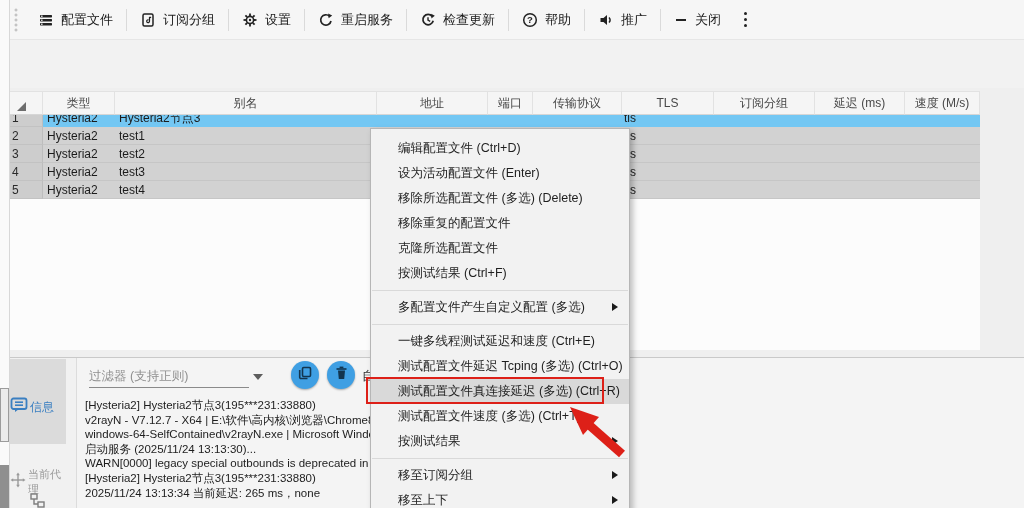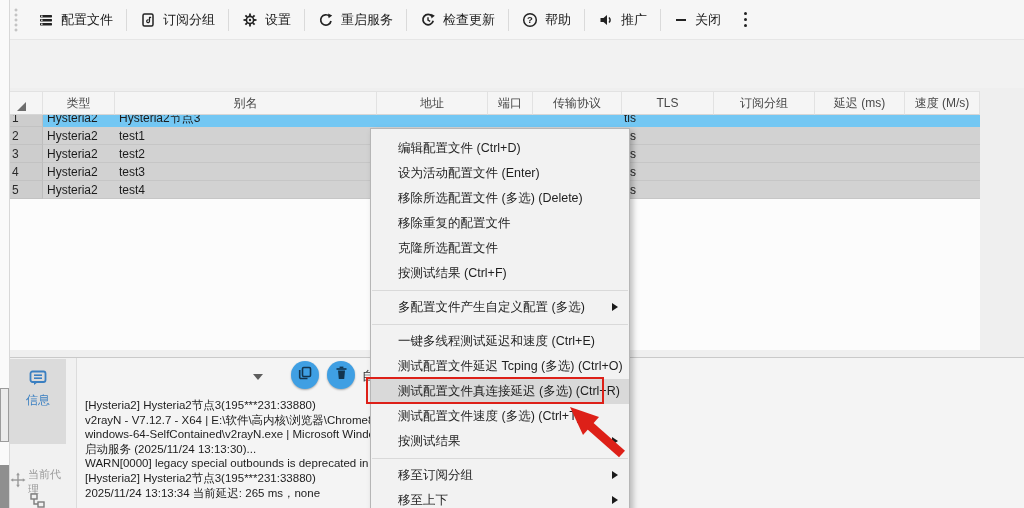--- a/index.html
+++ b/index.html
@@ -56,21 +56,21 @@
   .cell{ display:flex; align-items:center; padding-left:4px; overflow:hidden; white-space:nowrap;}
   .rownum{ background:#cdcdcd; border-right:1px solid #bdbdbd; border-bottom:1px solid #c2c2c2;
     color:#2b2b2b; padding-left:2px;}
   .r-blue{ background:#73c7f3; }
   .r-gray{ background:#d2d2d2; border-bottom:1px solid #c6c6c6;}
   
   .bottom{ position:absolute; left:10px; top:357px; width:1014px; height:151px;
     background:#f1f1f1; border-top:1px solid #c9c9c9; z-index:2;}
   .side-tabs{ position:absolute; left:0; top:0; width:56px; height:151px; overflow:hidden;}
   .tab-info{ position:absolute; left:0; top:1px; width:56px; height:85px; background:#dbdbdb;
-    display:flex; flex-direction:column; align-items:center; padding-top:11px; gap:2px;}
+    display:flex; flex-direction:row; align-items:center; padding-top:11px; gap:2px;}
   .tab-info .lbl{ font-size:12px; color:#3a7fc1;}
   .tab-proxy{ position:absolute; left:0; top:86px; width:56px; height:65px;
     display:flex; flex-direction:row; align-items:center; padding-top:11px; gap:2px;}
   .tab-proxy .lbl{ font-size:11px; color:#9a9a9a;}
   .tab-net{ position:absolute; left:19px; top:135px;}
   .logtools{ position:absolute; left:66px; top:0; width:948px; height:151px;
     border-left:1px solid #dcdcdc; background:#f4f4f4;}
   .lfilter{ position:absolute; left:12px; top:6px; width:182px; height:26px;}
   .lfilter input{ width:160px; border:none; outline:none; background:transparent;
     border-bottom:1px solid #8a8a8a; font-size:12.5px; height:24px; font-family:inherit; color:#333;}
@@ -328,20 +328,21 @@
         <span><svg width="18" height="18" viewBox="0 0 18 18">
               <rect x="2" y="1" width="6" height="5" fill="none" stroke="#7d7d7d" stroke-width="1.4"></rect>
               <rect x="9" y="9" width="6" height="5" fill="none" stroke="#7d7d7d" stroke-width="1.4"></rect>
               <path d="M5 6 V11 H9" fill="none" stroke="#7d7d7d" stroke-width="1.4"></path>
             </svg></span>
       </div>
     </div>
 
     <div class="logtools">
       <div class="lfilter">
+        <input type="text" placeholder="过滤器 (支持正则)" style="">
         <span class="caret"></span>
       </div>
       <div class="lbtn" style="left:214px;">
         <span><svg width="14" height="14" viewBox="0 0 14 14">
               <rect x="4.5" y="1.5" width="8" height="9" rx="1.2" fill="none" stroke="#12354f" stroke-width="1.6"></rect>
               <path d="M9.5 12.5 H3 a1.3 1.3 0 0 1 -1.3 -1.3 V4" fill="none" stroke="#12354f" stroke-width="1.6"></path>
             </svg></span>
       </div>
       <div class="lbtn" style="left:250px;">
         <span><svg width="13" height="14" viewBox="0 0 13 14">

